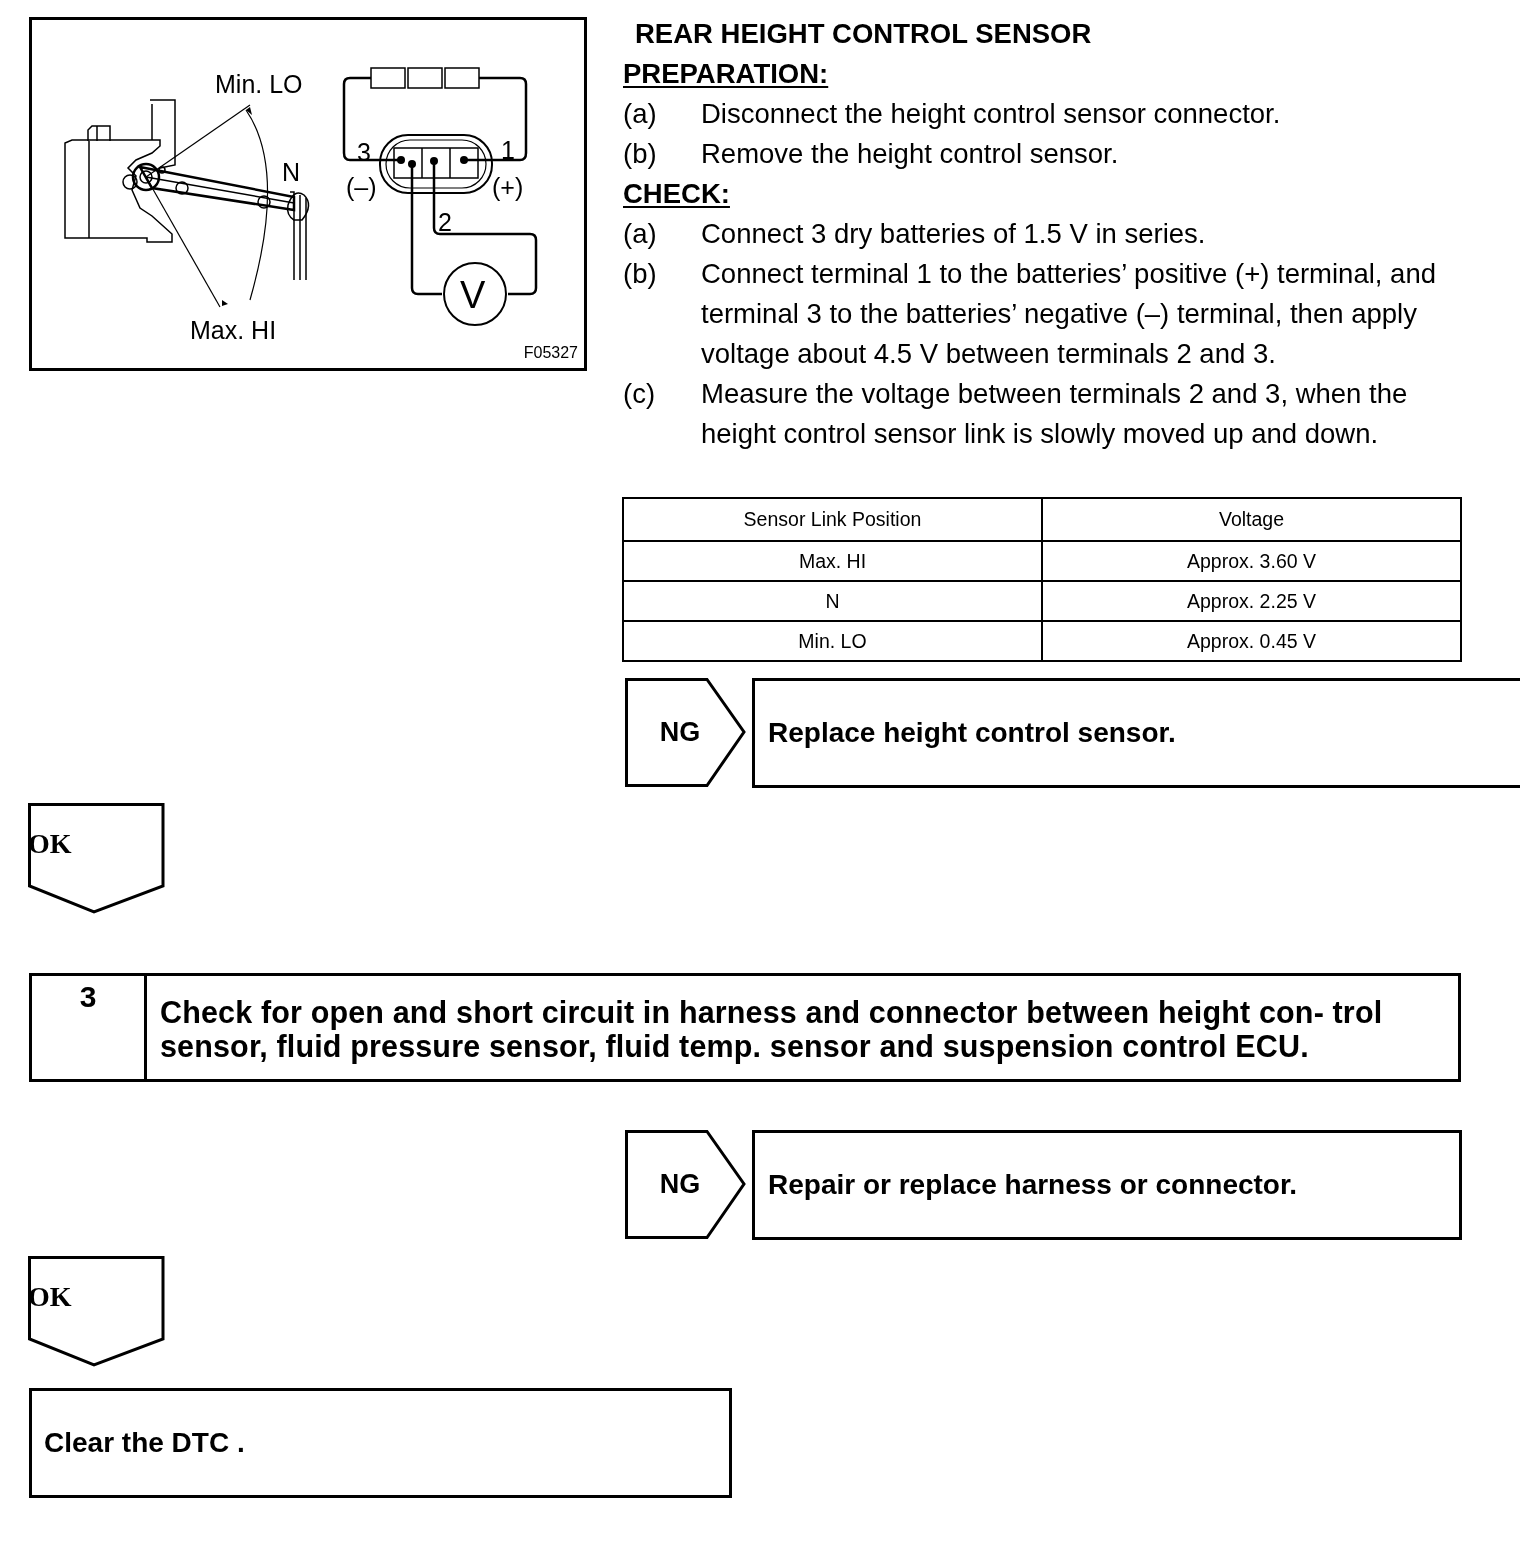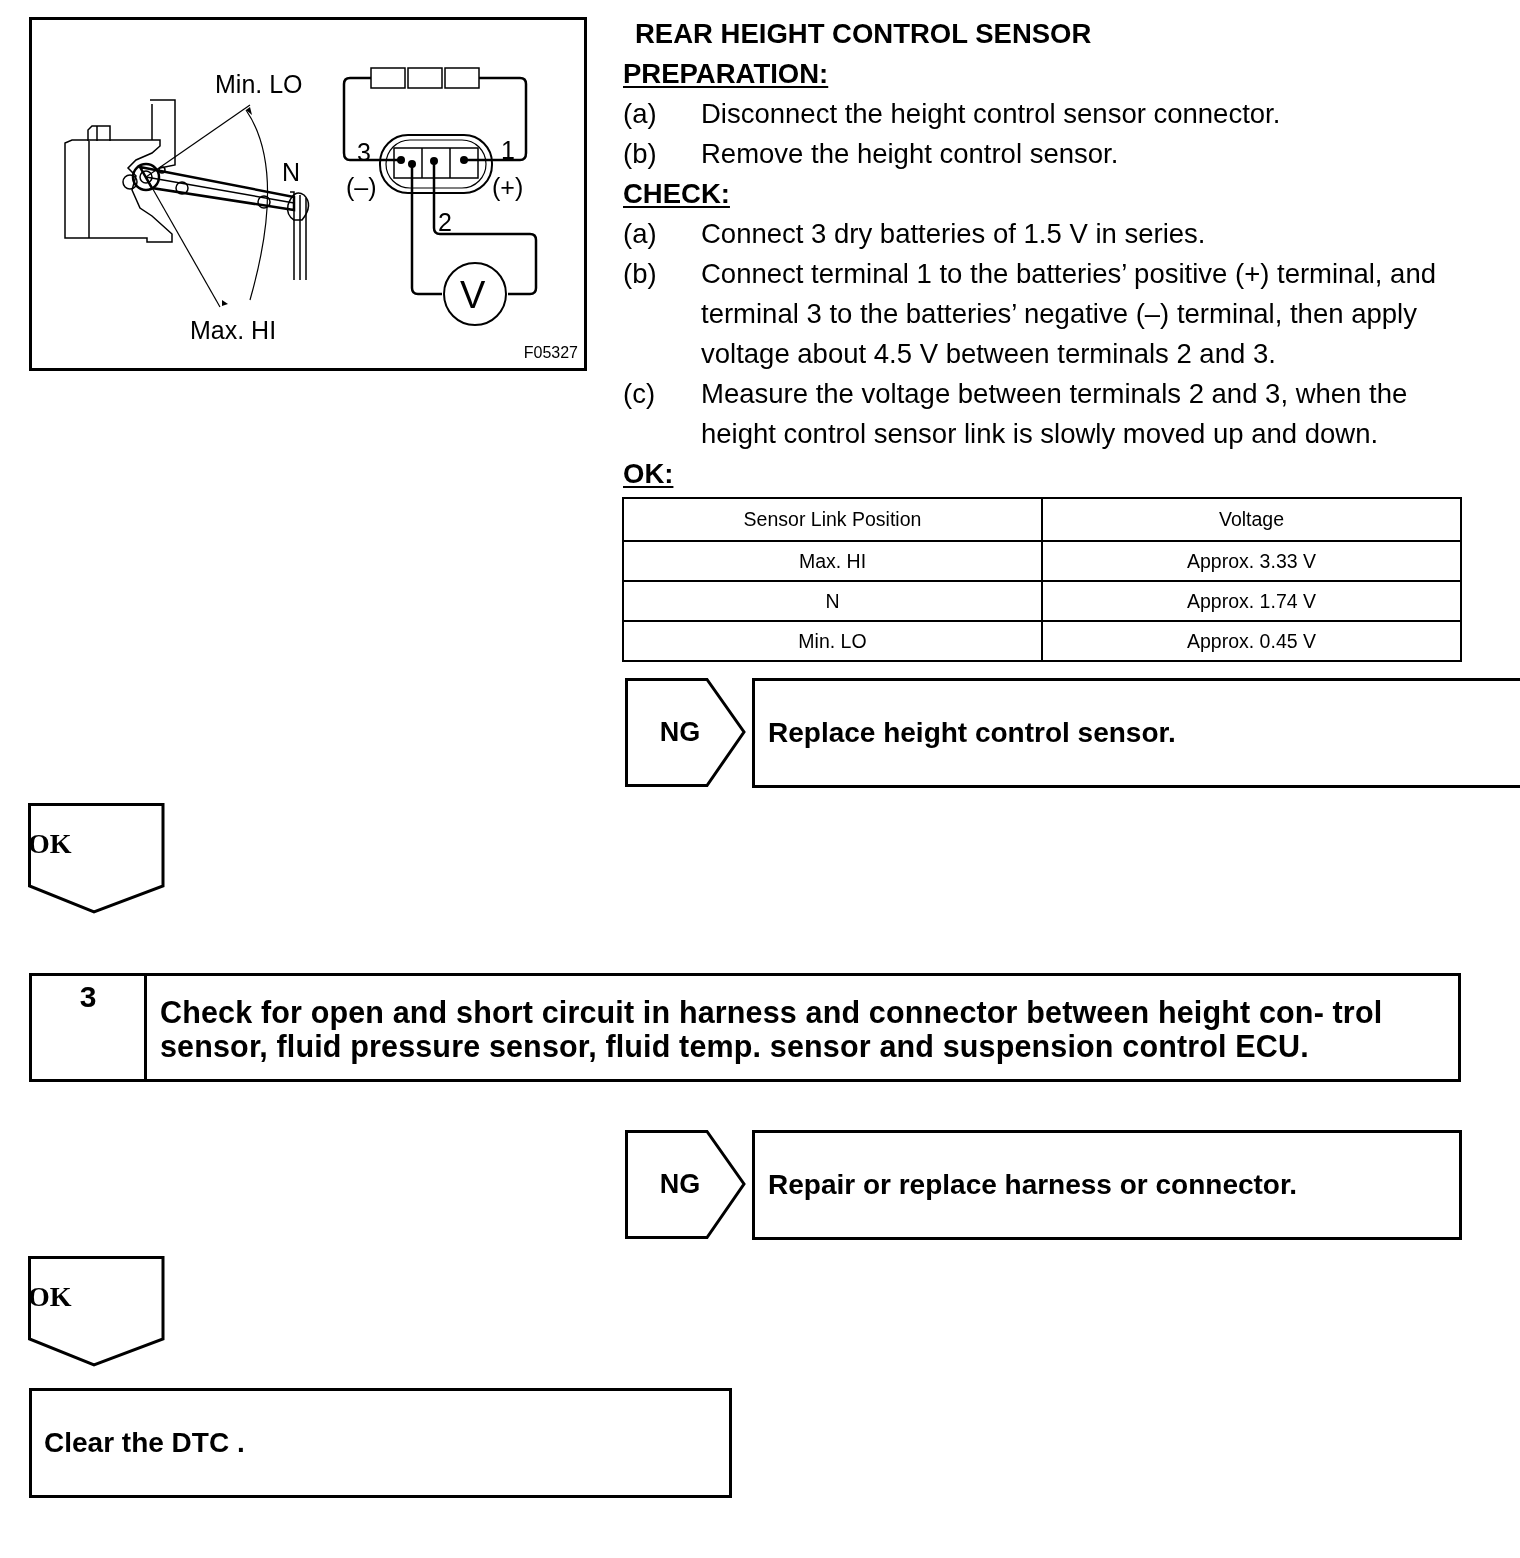--- a/index.html
+++ b/index.html
@@ -171,36 +171,35 @@
     <span class="txt">Connect 3 dry batteries of 1.5 V in series.</span>
   </div>
   <div class="item" style="width:850px;">
     <span class="lbl">(b)</span>
     <span class="txt">Connect terminal 1 to the batteries’ positive (+) terminal, and terminal 3 to the batteries’ negative (–) terminal, then apply voltage about 4.5 V between terminals 2 and 3.</span>
   </div>
   <div class="item" style="width:850px;">
     <span class="lbl">(c)</span>
     <span class="txt">Measure the voltage between terminals 2 and 3, when the height control sensor link is slowly moved up and down.</span>
   </div>
-  <div><span class="heading">OK:</span></div>
 </div>
 
 <table class="abs spec-table">
   <tbody>
       <tr>
     <th style="width:50%;">Sensor Link Position</th>
     <th>Voltage</th>
   </tr>
   <tr>
     <td>Max. HI</td>
-    <td>Approx. 3.33 V</td>
+    <td>Approx. 3.60 V</td>
   </tr>
   <tr>
     <td>N</td>
-    <td>Approx. 1.74 V</td>
+    <td>Approx. 2.25 V</td>
   </tr>
   <tr>
     <td>Min. LO</td>
     <td>Approx. 0.45 V</td>
   </tr>
 </tbody>
   </table>
 
 <div class="abs ng-tag" style="left:625px;top:678px;">
   <svg width="122" height="110">

